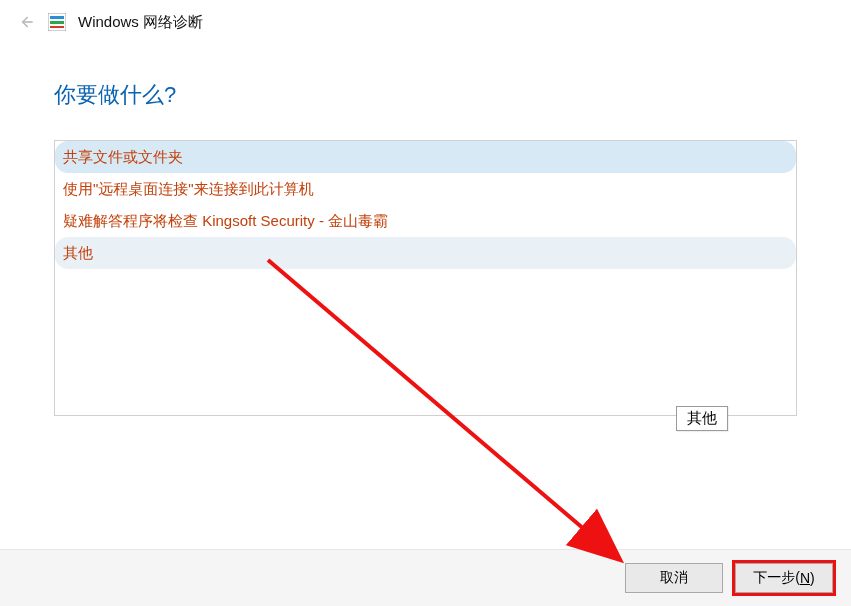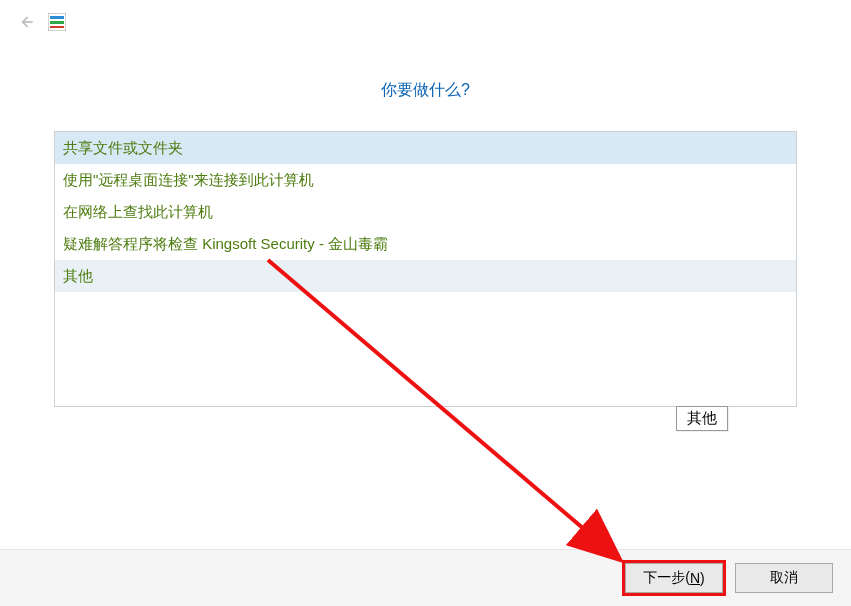--- a/index.html
+++ b/index.html
@@ -37,44 +37,44 @@
     .title-text {
       font-size: 15px;
       color: #111;
       margin-left: 2px;
     }
     .content {
       padding: 40px 54px 0 54px;
     }
     .heading {
       color: #0a63b3;
-      font-size: 16px;
+      font-size: 22px;
       font-weight: 400;
       margin-bottom: 30px;
-      text-align: center;
     }
     .description {
       font-size: 15px;
       color: #111;
       line-height: 1.8;
       margin-bottom: 56px;
     }
     .listbox {
       border: 1px solid #d0d0d0;
       border-top: 1px solid #d0d0d0;
       height: 276px;
       position: relative;
       background: #fff;
     }
     .list-item {
       padding: 4px 8px;
       font-size: 15px;
-      color: #4d7c0f;
+      color: #c2410c;
       line-height: 1.6;
       cursor: default;
+      border-radius: 13px;
     }
     .list-item.selected {
       background: #d7e9f5;
     }
     .list-item.alt {
       background: #eaf1f6;
     }
     .tooltip-float {
       position: absolute;
       left: 676px;
@@ -143,44 +143,44 @@
     </svg>
   </div>
   <span class="app-icon">
     <svg viewBox="0 0 18 18">
       <rect x="0" y="0" width="18" height="18" fill="#fff" stroke="#666" stroke-width="0.6"></rect>
       <rect x="2" y="3" width="14" height="3" fill="#2a8fd6"></rect>
       <rect x="2" y="8" width="14" height="3" fill="#2aa84a"></rect>
       <rect x="2" y="13" width="14" height="2" fill="#d63a2a"></rect>
     </svg>
   </span>
+  <span class="title-text">Windows 网络诊断</span>
 </div>
 
 <div class="content">
   <div class="heading">你要做什么?</div>
 
   <div class="listbox">
     <div class="list-item selected">共享文件或文件夹</div>
     <div class="list-item">使用"远程桌面连接"来连接到此计算机</div>
-    <div class="list-item">在网络上查找此计算机</div>
     <div class="list-item">疑难解答程序将检查 Kingsoft Security - 金山毒霸</div>
     <div class="list-item alt">其他</div>
   </div>
 </div>
 
 <div class="tooltip-float">其他</div>
 
 <div class="footer-sep"></div>
 <div class="footer">
+  <button class="btn">取消</button>
   <button class="btn primary">
       <span>下一步(</span>
       <span class="u">N</span>
       <span>)</span>
     </button>
-  <button class="btn">取消</button>
 </div>
 
 <svg class="annot-arrow">
   <defs>
     <marker id="ah" markerWidth="14" markerHeight="12" refX="12" refY="6" orient="auto">
       <path d="M0,0 L14,6 L0,12 Z" fill="#e11"></path>
     </marker>
   </defs>
   <line x1="268" y1="260" x2="618" y2="558" stroke="#e11" stroke-width="4" marker-end="url(#ah)"></line>
 </svg>

